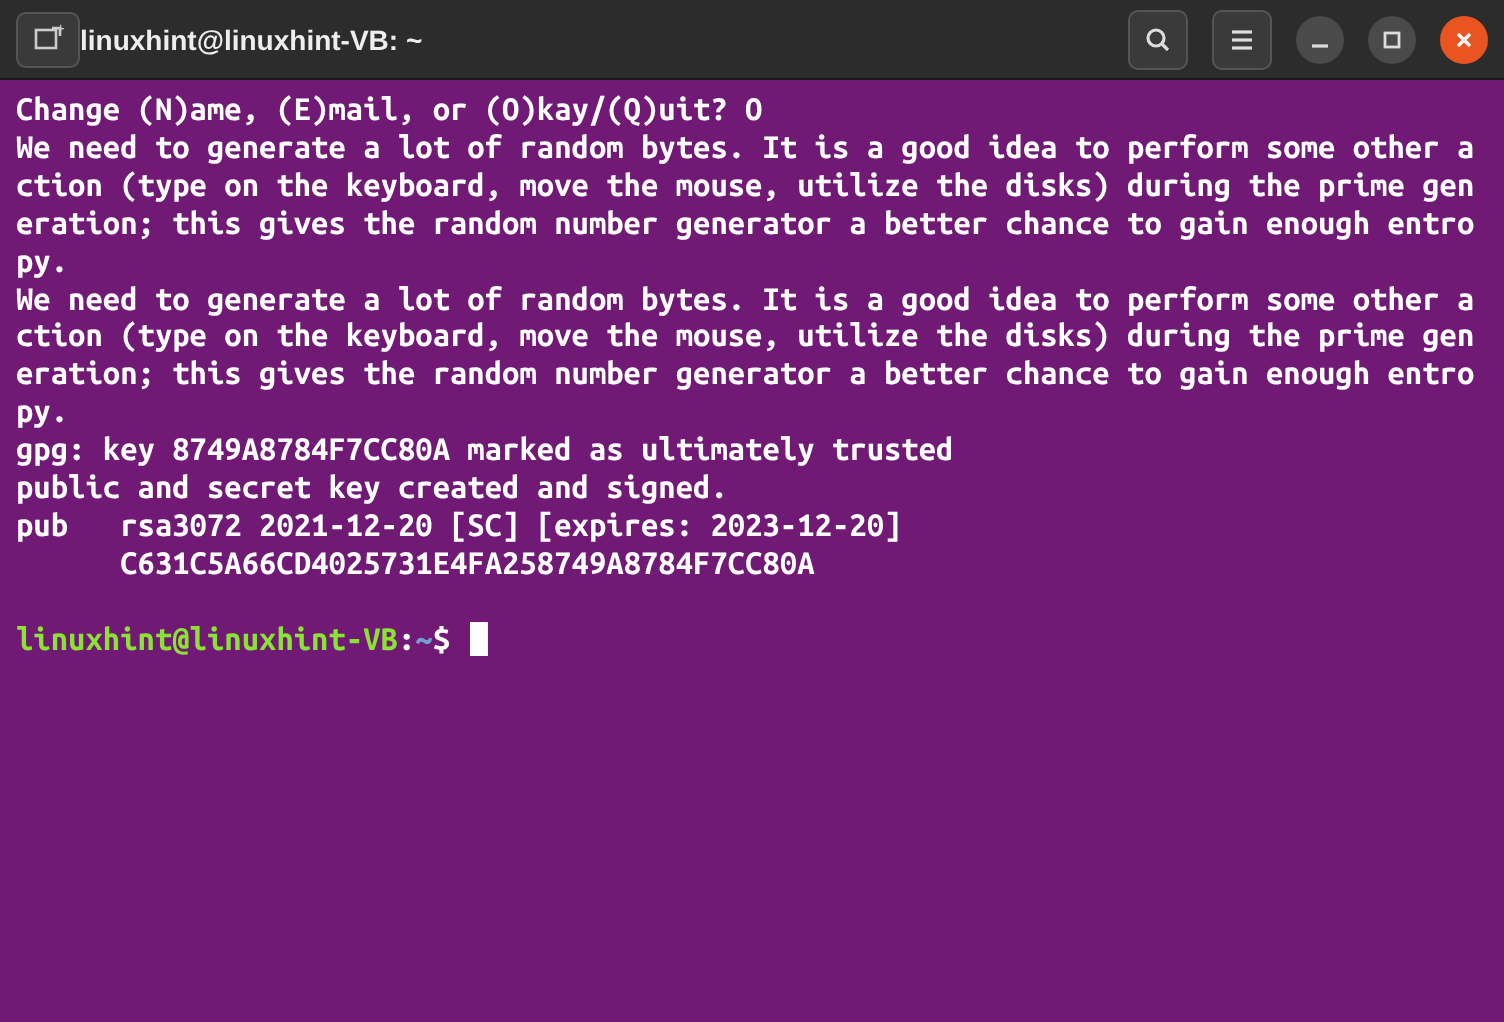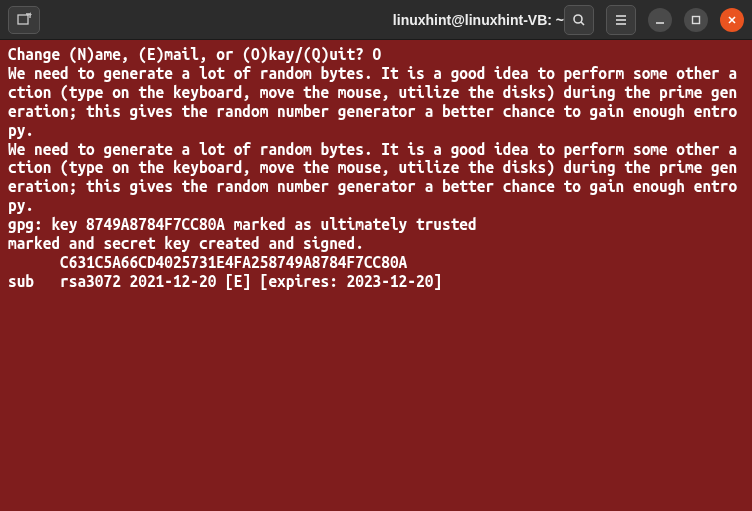--- a/index.html
+++ b/index.html
@@ -24,21 +24,21 @@
       background: #3a3a3a;
       border: 1px solid #555;
       border-radius: 5px;
       display: flex;
       align-items: center;
       justify-content: center;
       color: #ddd;
     }
     .title-text {
       flex: 1;
-      text-align: right;
+      text-align: left;
       color: #eee;
       font-size: 14px;
       font-weight: bold;
     }
     .titlebar-right {
       display: flex;
       gap: 12px;
       align-items: center;
     }
     .round-btn {
@@ -60,21 +60,21 @@
       display: flex;
       align-items: center;
       justify-content: center;
       color: #ddd;
     }
     .close-btn {
       background: #e95420;
       color: #fff;
     }
     .terminal {
-      background: #7f1d1d;
+      background: #701a75;
       height: calc(100% - 40px);
       padding: 6px 8px;
       font-family: "Ubuntu Mono", "DejaVu Sans Mono", monospace;
       font-size: 15.5px;
       line-height: 1.22;
       color: #fff;
       font-weight: bold;
       overflow: hidden;
     }
     .term-line { white-space: pre-wrap; word-break: break-all; }
@@ -142,18 +142,19 @@
       </svg>
     </div>
   </div>
 </div>
 
 <div class="terminal">
   <div class="term-line">Change (N)ame, (E)mail, or (O)kay/(Q)uit? O</div>
   <div class="term-line">We need to generate a lot of random bytes. It is a good idea to perform some other action (type on the keyboard, move the mouse, utilize the disks) during the prime generation; this gives the random number generator a better chance to gain enough entropy.</div>
   <div class="term-line">We need to generate a lot of random bytes. It is a good idea to perform some other action (type on the keyboard, move the mouse, utilize the disks) during the prime generation; this gives the random number generator a better chance to gain enough entropy.</div>
   <div class="term-line">gpg: key 8749A8784F7CC80A marked as ultimately trusted</div>
-  <div class="term-line">marked and secret key created and signed.</div>
+  <div class="term-line">public and secret key created and signed.</div>
   <div class="term-line"></div>
+  <div class="term-line">pub   rsa3072 2021-12-20 [SC] [expires: 2023-12-20]</div>
   <div class="term-line">      C631C5A66CD4025731E4FA258749A8784F7CC80A</div>
-  <div class="term-line">sub   rsa3072 2021-12-20 [E] [expires: 2023-12-20]</div>
   <div class="term-line">&nbsp;</div>
+  <div class="term-line"><span class="prompt-user">linuxhint@linuxhint-VB</span><span class="prompt-colon">:</span><span class="prompt-path">~</span><span class="prompt-dollar">$</span> <span class="cursor"></span></div>
 </div>
 
 </body></html>

